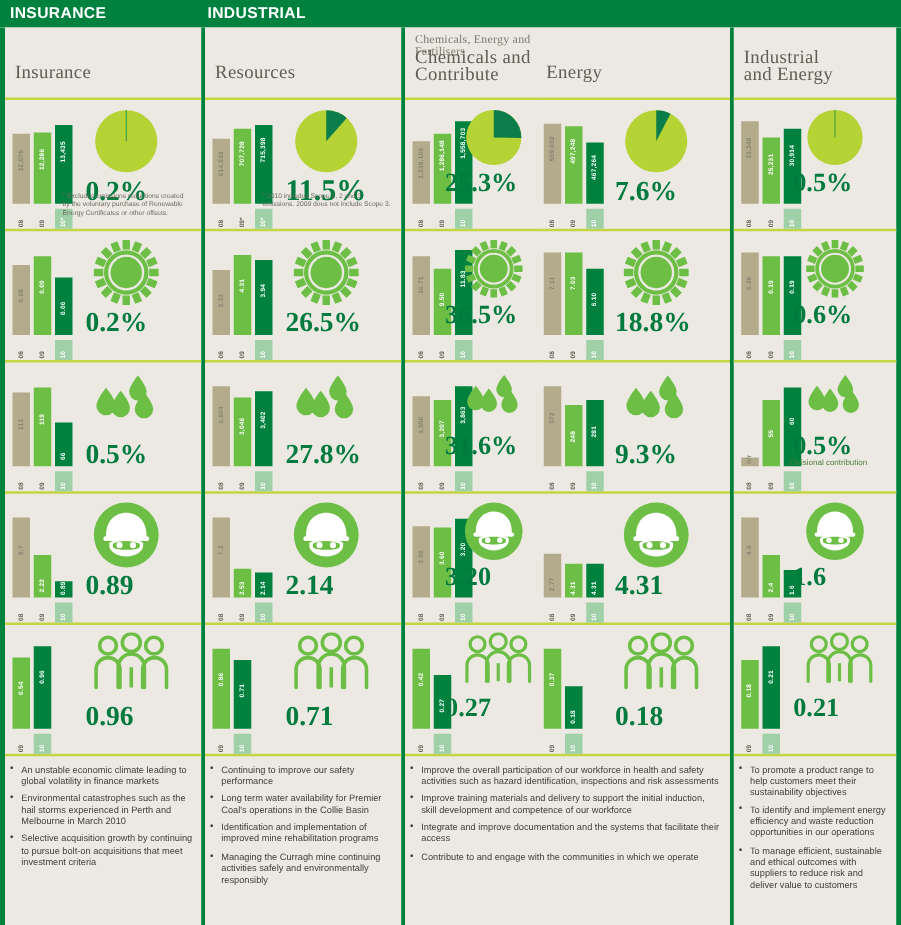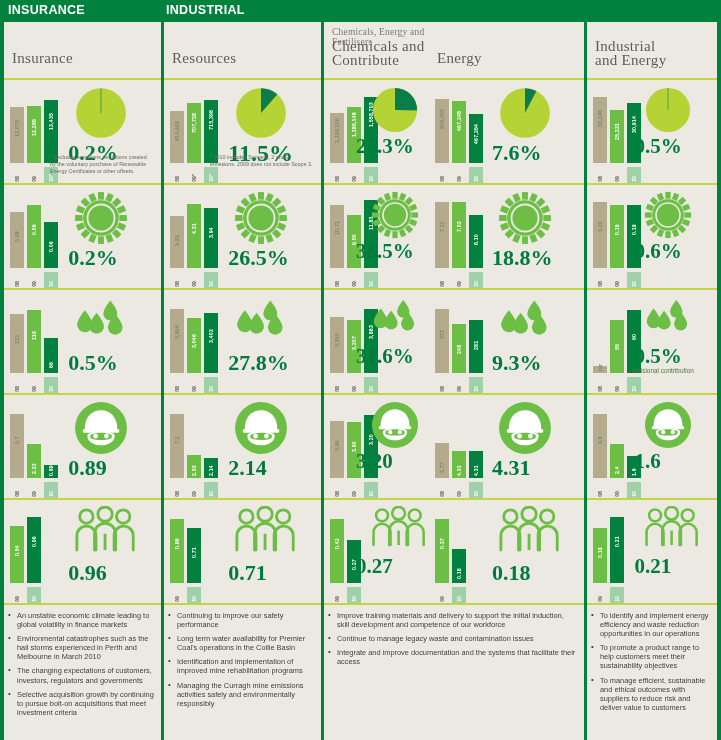--- a/index.html
+++ b/index.html
@@ -1066,41 +1066,41 @@
       <path d="M84,92 L84,62 A20,20 0 0 1 124,62 L124,92" fill="none" stroke="#6cbe45" stroke-width="6" stroke-linecap="round"></path>
       <path d="M43,92 L43,58 A22,22 0 0 1 87,58 L87,92" fill="none" stroke="#6cbe45" stroke-width="6" stroke-linecap="round"></path>
       <path d="M65,58 L65,92" fill="none" stroke="#6cbe45" stroke-width="6"></path>
     </svg></div>
         <div class="pct" style="font-size: 21px; left: 47.6px; top: 56px;">0.21</div>
       </div>
       <div class="btm" style="left: 8px; top: 589px; width: 147px;">
         <ul>
           <li>An unstable economic climate leading to global volatility in finance markets</li>
           <li>Environmental catastrophes such as the hail storms experienced in Perth and Melbourne in March 2010</li>
-          <li>The changing expectations of customers, investors, regulators and governments</li>
           <li>Selective acquisition growth by continuing to pursue bolt-on acquisitions that meet investment criteria</li>
         </ul>
       </div>
       <div class="btm" style="left: 168px; top: 589px; width: 147px;">
         <ul>
           <li>Continuing to improve our safety performance</li>
           <li>Long term water availability for Premier Coal's operations in the Collie Basin</li>
           <li>Identification and implementation of improved mine rehabilitation programs</li>
-          <li>Managing the Curragh mine emissions activities safely and environmentally responsibly</li>
+          <li>Managing the Curragh mine continuing activities safely and environmentally responsibly</li>
         </ul>
       </div>
       <div class="btm" style="left: 328px; top: 589px; width: 250px;">
         <ul>
+          <li>Improve the overall participation of our workforce in health and safety activities such as hazard identification, inspections and risk assessments</li>
           <li>Improve training materials and delivery to support the initial induction, skill development and competence of our workforce</li>
-          <li>Continue to manage legacy waste and contamination issues</li>
           <li>Integrate and improve documentation and the systems that facilitate their access</li>
+          <li>Contribute to and engage with the communities in which we operate</li>
         </ul>
       </div>
       <div class="btm" style="left: 591px; top: 589px; width: 120px;">
         <ul>
+          <li>To promote a product range to help customers meet their sustainability objectives</li>
           <li>To identify and implement energy efficiency and waste reduction opportunities in our operations</li>
-          <li>To promote a product range to help customers meet their sustainability objectives</li>
           <li>To manage efficient, sustainable and ethical outcomes with suppliers to reduce risk and deliver value to customers</li>
         </ul>
       </div>
     </div>
 
 </div>
 
 </body></html>

